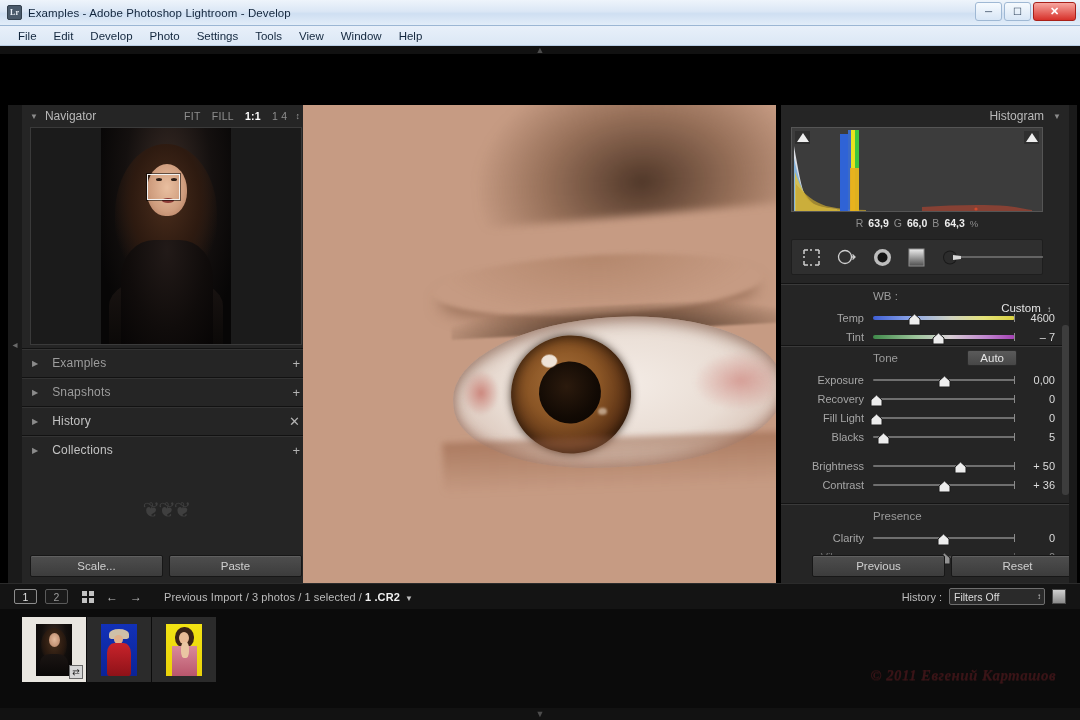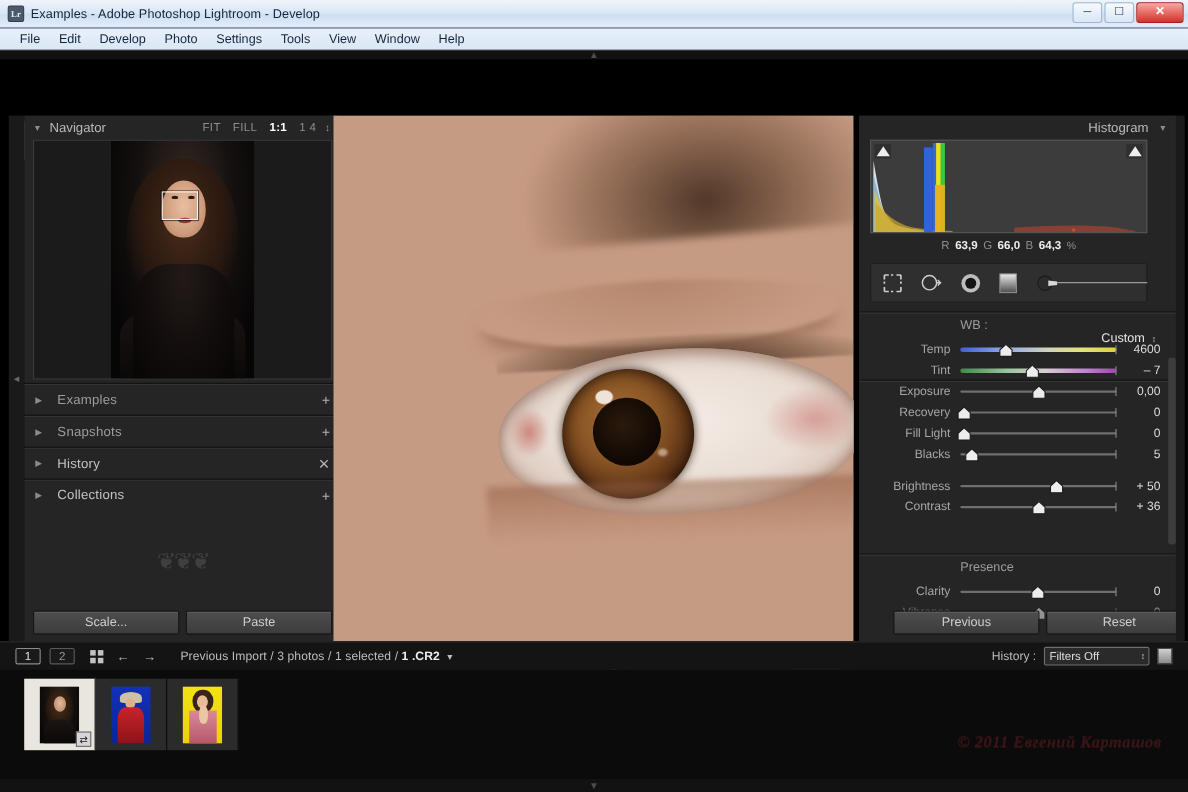--- a/index.html
+++ b/index.html
@@ -594,20 +594,24 @@
               <svg width="13" height="12" viewBox="0 0 13 12">
                   <path d="M6.5 0 L12 5 L12 11 L1 11 L1 5 Z" fill="#ededed" stroke="#1d1d1d" stroke-width="1"></path>
                 </svg>
             </span>
           </span>
           <span class="s-val">– 7</span>
         </div>
       </div>
 
       <div class="sec sec-sep" style="top:240px;">
+        <div class="sec-hd">
+          <span class="nm">Tone</span>
+          <span class="auto">Auto</span>
+        </div>
         <div class="srow">
           <span class="s-lbl">Exposure</span>
           <span class="s-track">
             <span class="bar"></span>
             <span class="bar-end"></span>
             <span class="knob" style="left:50%">
               <svg width="13" height="12" viewBox="0 0 13 12">
                   <path d="M6.5 0 L12 5 L12 11 L1 11 L1 5 Z" fill="#ededed" stroke="#1d1d1d" stroke-width="1"></path>
                 </svg>
             </span>

